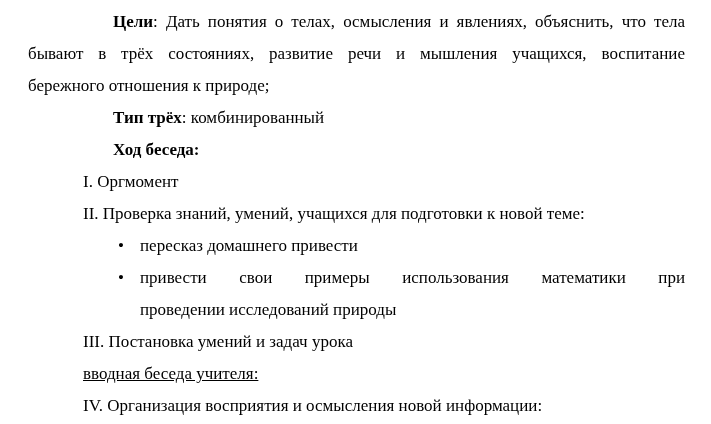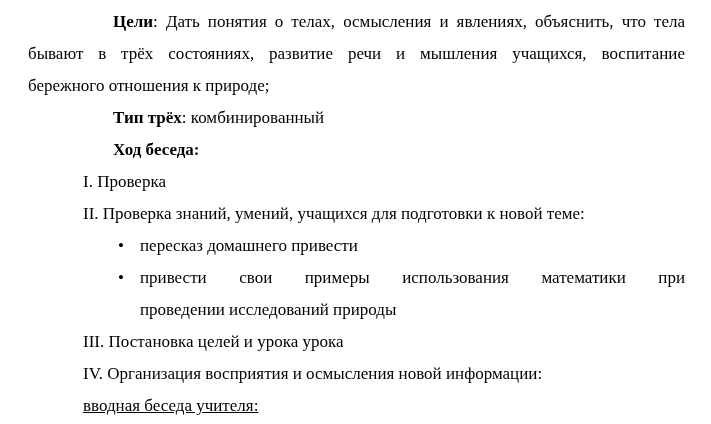--- a/index.html
+++ b/index.html
@@ -45,21 +45,21 @@
 </style>
 </head>
 <body>
 
 <div class="page">
     <div class="line justify indent"><span class="b ">Цели</span><span class="">: Дать понятия о телах, осмысления и явлениях, объяснить, что тела</span></div>
     <div class="line justify"><span class="">бывают в трёх состояниях, развитие речи и мышления учащихся, воспитание</span></div>
     <div class="line"><span class="">бережного отношения к природе;</span></div>
     <div class="line indent"><span class="b ">Тип трёх</span><span class="">: комбинированный</span></div>
     <div class="line indent"><span class="b ">Ход беседа:</span></div>
-    <div class="line indent"><span class="">I. Проверка</span></div>
+    <div class="line indent"><span class="">I. Оргмомент</span></div>
     <div class="line indent"><span class="">II. Проверка знаний, умений, учащихся для подготовки к новой теме:</span></div>
     <div class="line bullet-text"><span class="glyph">•</span><span class="">пересказ домашнего привести</span></div>
     <div class="line justify bullet-text"><span class="glyph">•</span><span class="">привести свои примеры использования математики при</span></div>
     <div class="line bullet-text"><span class="">проведении исследований природы</span></div>
-    <div class="line indent"><span class="">III. Постановка целей и урока урока</span></div>
+    <div class="line indent"><span class="">III. Постановка умений и задач урока</span></div>
+    <div class="line indent"><span class="u">вводная беседа учителя:</span></div>
     <div class="line indent"><span class="">IV. Организация восприятия и осмысления новой информации:</span></div>
-    <div class="line indent"><span class="u">вводная беседа учителя:</span></div>
   </div>
 
 </body></html>

